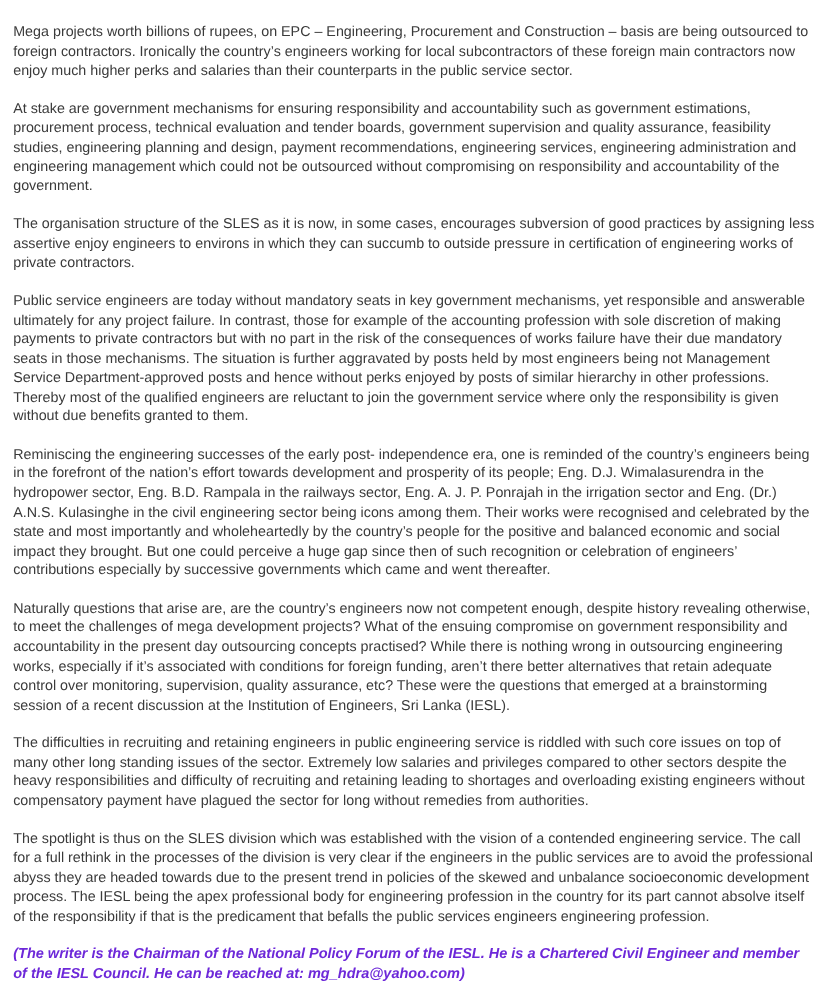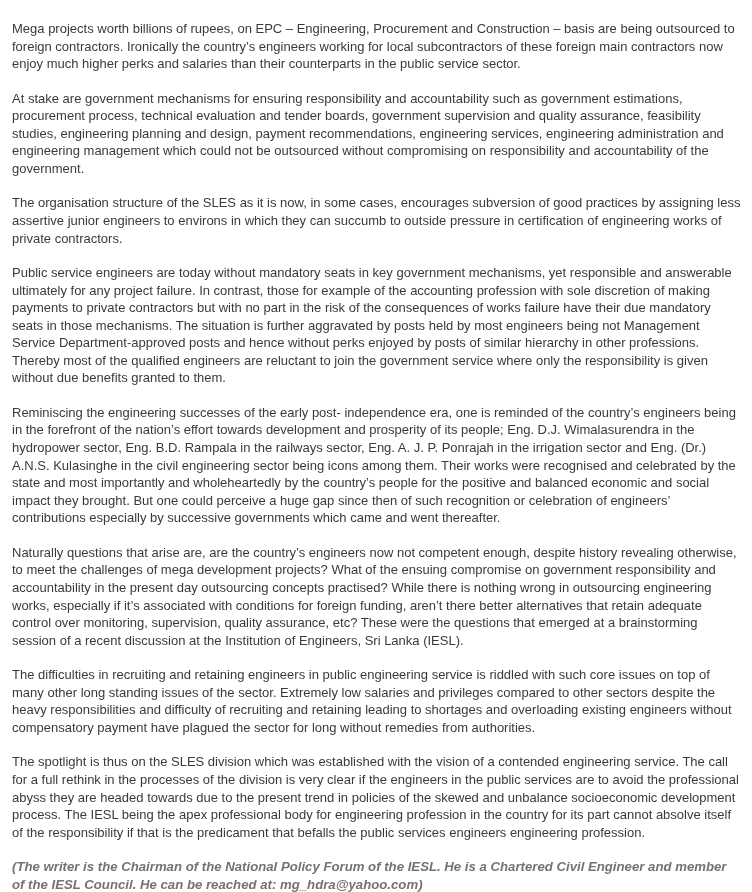--- a/index.html
+++ b/index.html
@@ -18,31 +18,31 @@
       font-size: 13px;
       line-height: 17.6px;
       color: #3a3a3a;
     }
     .article p {
       margin: 0 0 16.8px 0;
     }
     .article p.byline {
       font-weight: bold;
       font-style: italic;
-      color: #737373;
+      color: #6d28d9;
       font-size: 13.2px;
       margin-top: 0;
     }
   </style>
 </head>
 <body>
 
 <div class="article">
   <p>Mega projects worth billions of rupees, on EPC – Engineering, Procurement and Construction – basis are being outsourced to foreign contractors. Ironically the country’s engineers working for local subcontractors of these foreign main contractors now enjoy much higher perks and salaries than their counterparts in the public service sector.</p>
   <p>At stake are government mechanisms for ensuring responsibility and accountability such as government estimations, procurement process, technical evaluation and tender boards, government supervision and quality assurance, feasibility studies, engineering planning and design, payment recommendations, engineering services, engineering administration and engineering management which could not be outsourced without compromising on responsibility and accountability of the government.</p>
-  <p>The organisation structure of the SLES as it is now, in some cases, encourages subversion of good practices by assigning less assertive junior engineers to environs in which they can succumb to outside pressure in certification of engineering works of private contractors.</p>
+  <p>The organisation structure of the SLES as it is now, in some cases, encourages subversion of good practices by assigning less assertive enjoy engineers to environs in which they can succumb to outside pressure in certification of engineering works of private contractors.</p>
   <p>Public service engineers are today without mandatory seats in key government mechanisms, yet responsible and answerable ultimately for any project failure. In contrast, those for example of the accounting profession with sole discretion of making payments to private contractors but with no part in the risk of the consequences of works failure have their due mandatory seats in those mechanisms. The situation is further aggravated by posts held by most engineers being not Management Service Department-approved posts and hence without perks enjoyed by posts of similar hierarchy in other professions. Thereby most of the qualified engineers are reluctant to join the government service where only the responsibility is given without due benefits granted to them.</p>
   <p>Reminiscing the engineering successes of the early post- independence era, one is reminded of the country’s engineers being in the forefront of the nation’s effort towards development and prosperity of its people; Eng. D.J. Wimalasurendra in the hydropower sector, Eng. B.D. Rampala in the railways sector, Eng. A. J. P. Ponrajah in the irrigation sector and Eng. (Dr.) A.N.S. Kulasinghe in the civil engineering sector being icons among them. Their works were recognised and celebrated by the state and most importantly and wholeheartedly by the country’s people for the positive and balanced economic and social impact they brought. But one could perceive a huge gap since then of such recognition or celebration of engineers’ contributions especially by successive governments which came and went thereafter.</p>
   <p>Naturally questions that arise are, are the country’s engineers now not competent enough, despite history revealing otherwise, to meet the challenges of mega development projects? What of the ensuing compromise on government responsibility and accountability in the present day outsourcing concepts practised? While there is nothing wrong in outsourcing engineering works, especially if it’s associated with conditions for foreign funding, aren’t there better alternatives that retain adequate control over monitoring, supervision, quality assurance, etc? These were the questions that emerged at a brainstorming session of a recent discussion at the Institution of Engineers, Sri Lanka (IESL).</p>
   <p>The difficulties in recruiting and retaining engineers in public engineering service is riddled with such core issues on top of many other long standing issues of the sector. Extremely low salaries and privileges compared to other sectors despite the heavy responsibilities and difficulty of recruiting and retaining leading to shortages and overloading existing engineers without compensatory payment have plagued the sector for long without remedies from authorities.</p>
   <p>The spotlight is thus on the SLES division which was established with the vision of a contended engineering service. The call for a full rethink in the processes of the division is very clear if the engineers in the public services are to avoid the professional abyss they are headed towards due to the present trend in policies of the skewed and unbalance socioeconomic development process. The IESL being the apex professional body for engineering profession in the country for its part cannot absolve itself of the responsibility if that is the predicament that befalls the public services engineers engineering profession.</p>
   <p class="byline">(The writer is the Chairman of the National Policy Forum of the IESL. He is a Chartered Civil Engineer and member of the IESL Council. He can be reached at: mg_hdra@yahoo.com)</p>
 </div>
 
 </body></html>

